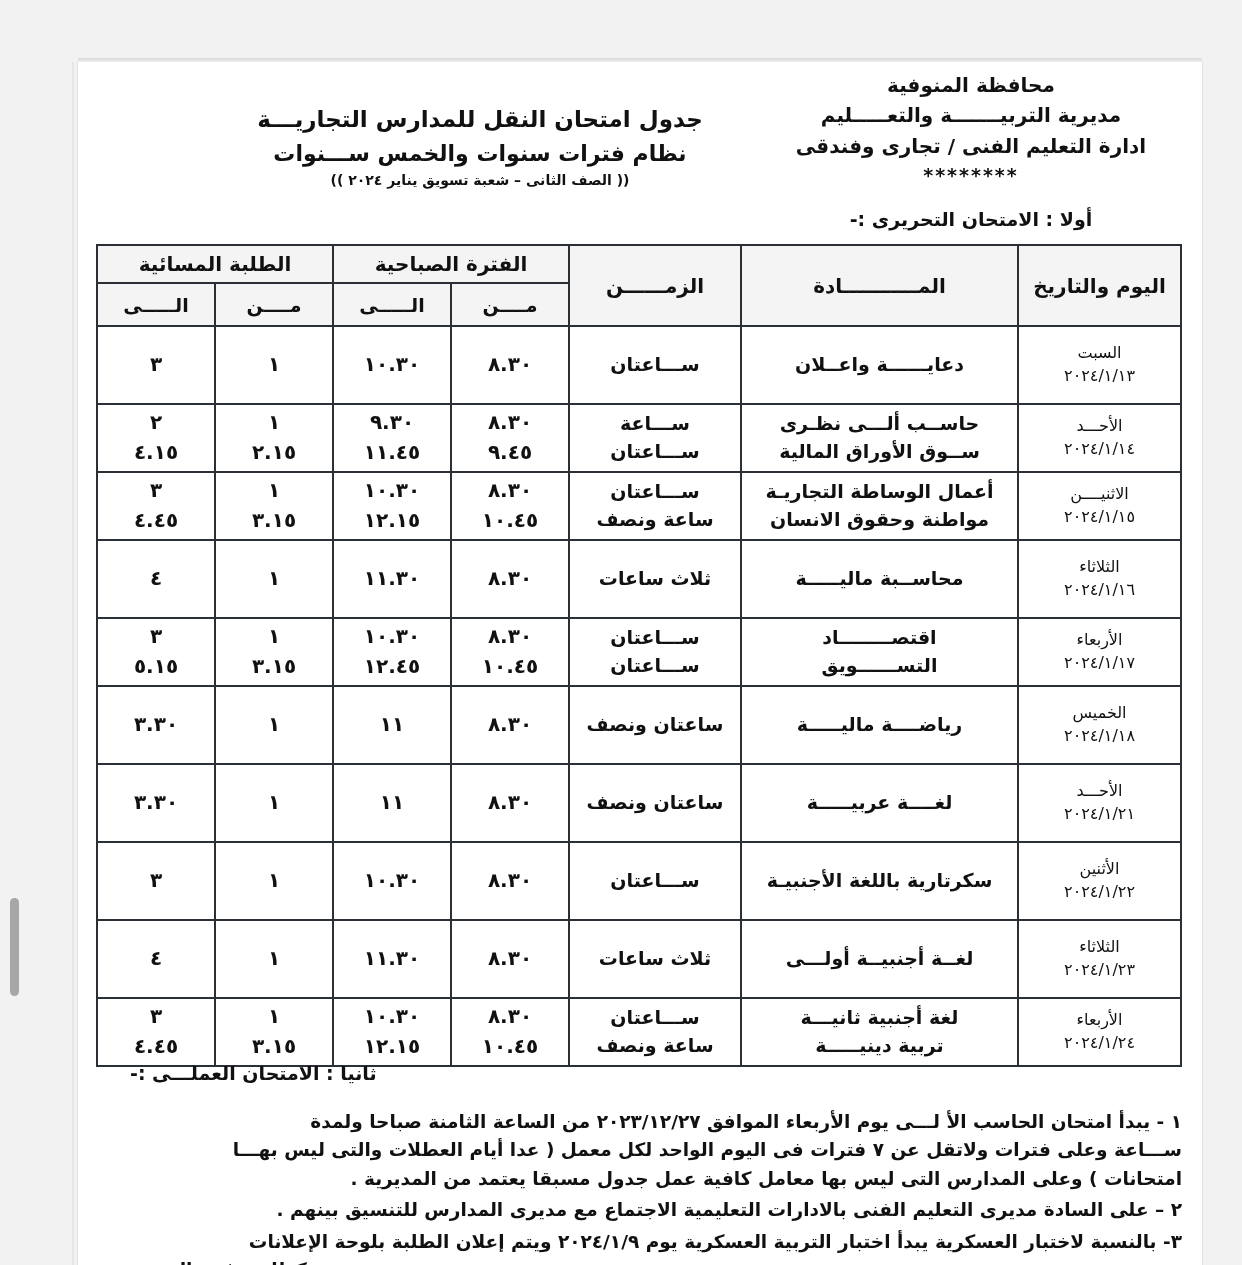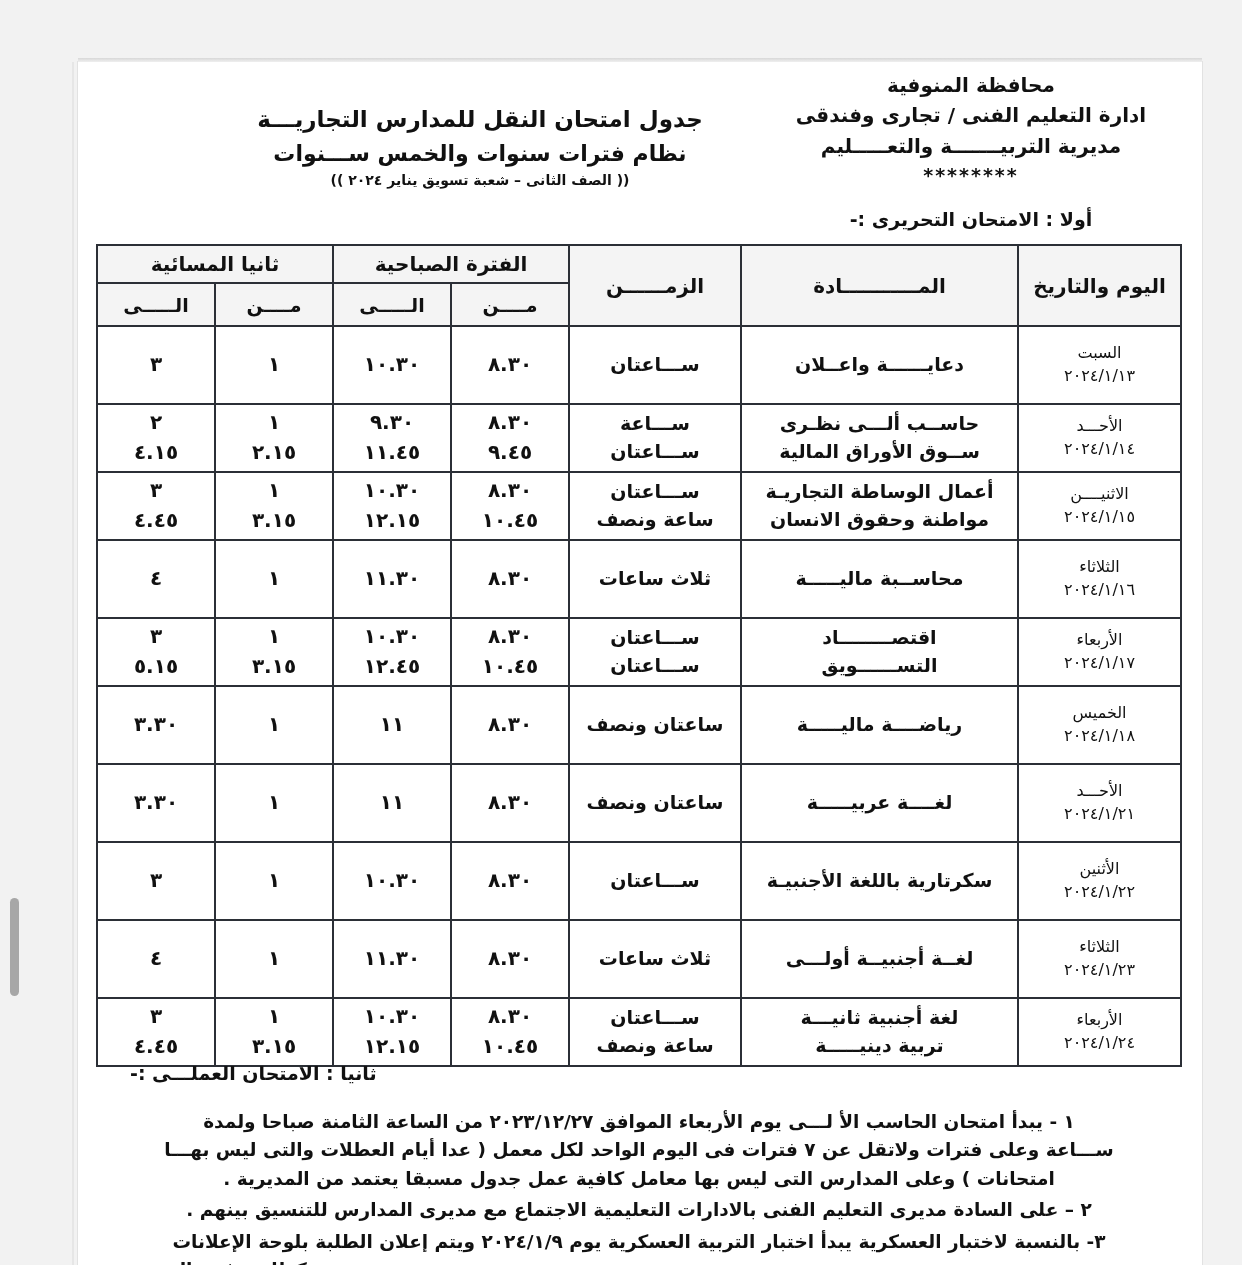--- a/index.html
+++ b/index.html
@@ -115,37 +115,37 @@
     text-align: left;
     padding-left: 34px;
     margin-bottom: 24px;
   }
   .note {
     font-size: 18.5px; font-weight: 700; color:#111;
     line-height: 1.54;
     margin-bottom: 3px;
   }
   .note .ln  { display:block; }
-  .note .c   { text-align:center; }
+  .note .c   { text-align:right; }
   .note .e   { text-align:left; padding-left: 20px;}
 </style>
 </head>
 <body>
 
 <div id="page">
   <div id="left-margin-line"></div>
   <div id="scan-artifact"></div>
 
   <div id="sheet">
 
     <div class="header">
       <div class="hdr-right">
         <div class="t-org">محافظة المنوفية</div>
+        <div class="t-org2">مديرية التربيـــــــة والتعـــــليم</div>
         <div class="t-org2">ادارة التعليم الفنى / تجارى  وفندقى</div>
-        <div class="t-org2">مديرية التربيـــــــة والتعـــــليم</div>
         <div class="t-stars">********</div>
         <div class="t-first">أولا : الامتحان التحريرى :-</div>
       </div>
 
       <div class="hdr-left">
         <div class="t-title">جدول امتحان النقل للمدارس التجاريـــة</div>
         <div class="t-sub">نظام فترات سنوات والخمس ســـنوات</div>
         <div class="t-class">(( الصف الثانى – شعبة تسويق يناير ٢٠٢٤ ))</div>
       </div>
     </div>
@@ -159,21 +159,21 @@
           <col class="col-per">
           <col class="col-per">
           <col class="col-per">
       </colgroup>
       <thead>
         <tr>
           <th class="h-main" rowspan="2">اليوم والتاريخ</th>
           <th class="h-main" rowspan="2">المـــــــــــادة</th>
           <th class="h-main" rowspan="2">الزمــــــن</th>
           <th class="h-main" colspan="2">الفترة الصباحية</th>
-          <th class="h-main" colspan="2">ثانيا المسائية</th>
+          <th class="h-main" colspan="2">الطلبة المسائية</th>
         </tr>
         <tr>
           <th class="h-sub">مــــن</th>
           <th class="h-sub">الـــــى</th>
           <th class="h-sub">مــــن</th>
           <th class="h-sub">الـــــى</th>
         </tr>
       </thead>
       <tbody id="sched-body">
           <tr class="r1">

